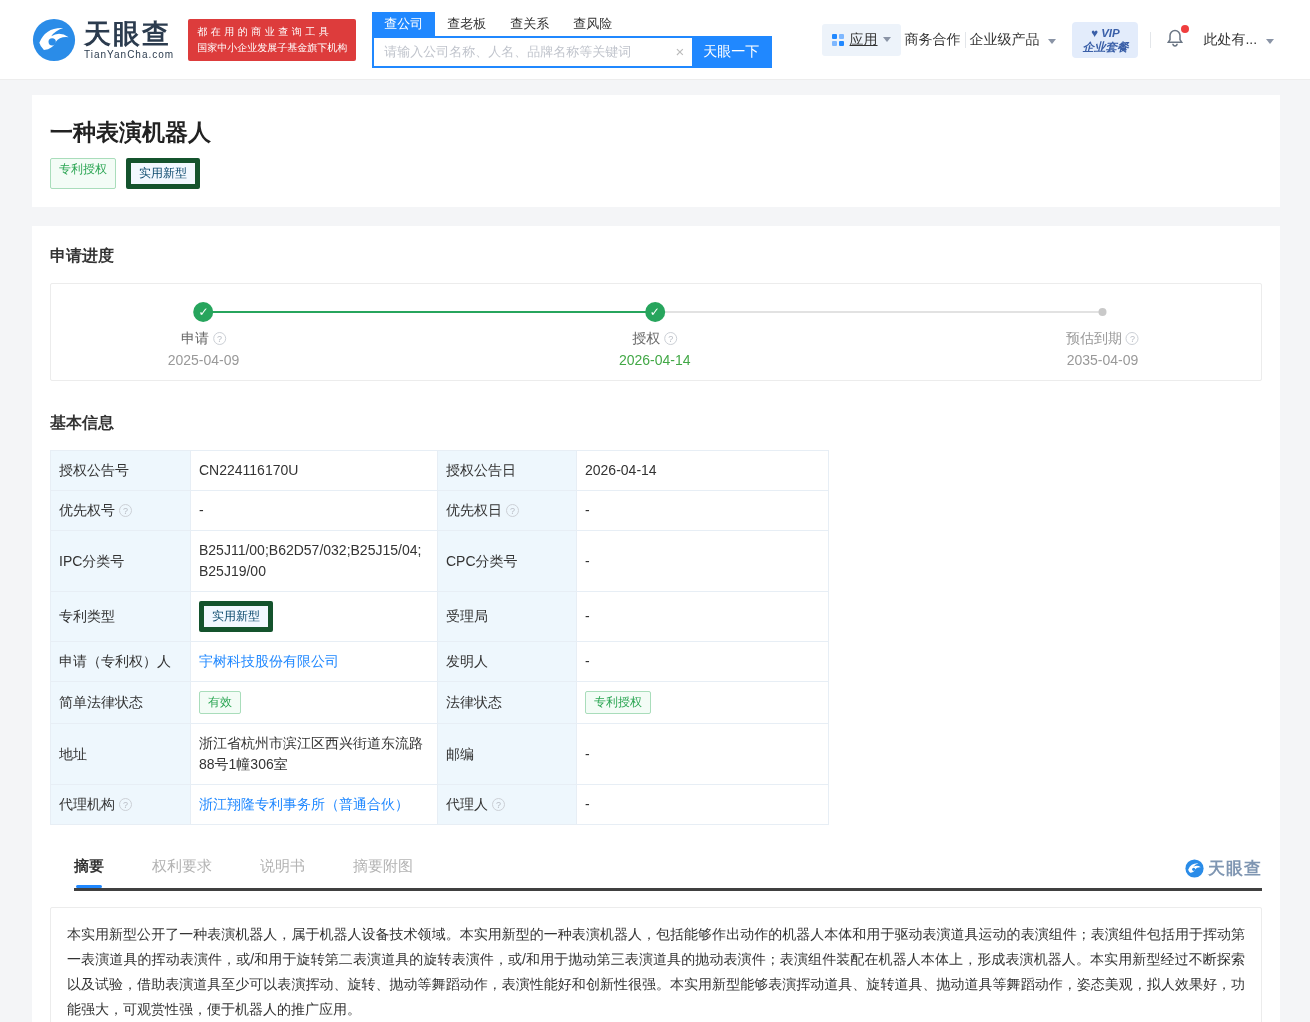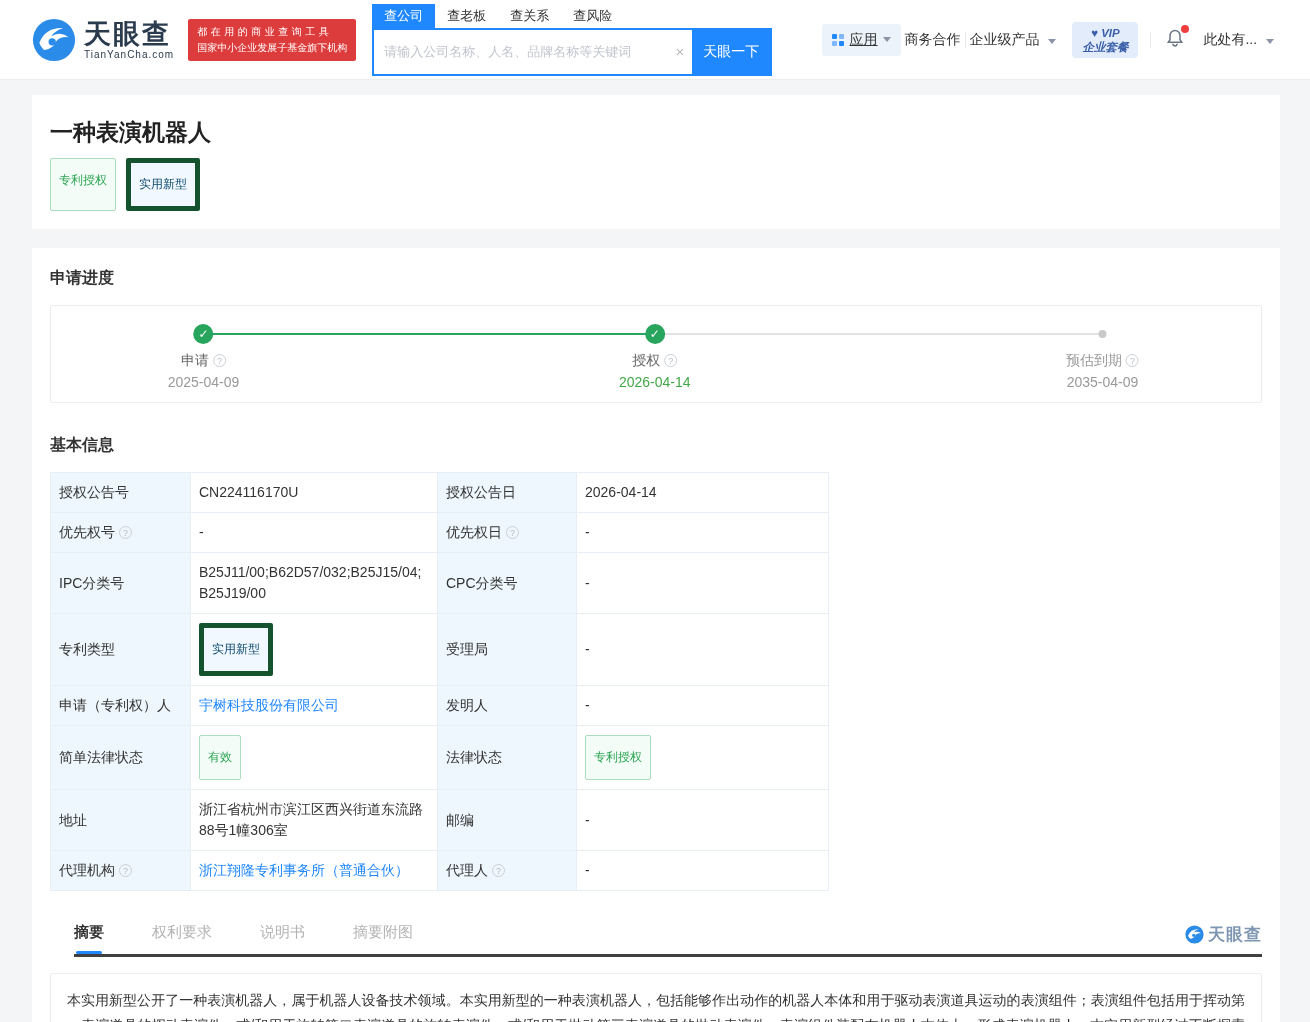--- a/index.html
+++ b/index.html
@@ -14,21 +14,21 @@
   .logo-text { margin-left:8px; }
   .logo-brand { font-size:27px; font-weight:bold; color:#2b3b4e; letter-spacing:2px; line-height:28px; }
   .logo-domain { font-size:10px; color:#2b3b4e; letter-spacing:1px; margin-top:1px; }
   .slogan { background:#dd3c3c; color:#fff; margin-left:14px; padding:5px 9px; border-radius:2px; }
   .slogan div { font-size:10px; line-height:16px; white-space:nowrap; }
   .slogan .l1 { letter-spacing:3.5px; }
   .search-block { margin-left:16px; width:400px; }
   .search-tabs { display:flex; font-size:13px; }
   .search-tab { padding:3px 12px; cursor:pointer; color:#333; }
   .search-tab.active { background:#2088ff; color:#fff; }
-  .search-bar { display:flex; border:2px solid #2088ff; height:48px; background:#fff; }
+  .search-bar { display:flex; border:2px solid #2088ff; height:32px; background:#fff; }
   .search-bar input { flex:1; border:none; outline:none; font-size:13px; padding:0 10px;
     font-family:inherit; color:#333; }
   .search-bar input::placeholder { color:#c0c4cc; }
   .clear-x { color:#bbb; font-size:15px; align-self:center; padding:0 8px; cursor:pointer; }
   .search-btn { background:#2088ff; color:#fff; border:none; font-size:14px; width:78px;
     cursor:pointer; font-family:inherit; }
   .nav { margin-left:auto; display:flex; align-items:center; }
   .apps-btn { display:flex; align-items:center; background:#edf3fa; border-radius:3px;
     padding:7px 10px; cursor:pointer;text-decoration:underline; }
   .grid-icon { display:inline-grid; grid-template-columns:5px 5px; grid-gap:2px; margin-right:6px; }
@@ -45,21 +45,21 @@
   .bell-wrap { position:relative; margin:0 14px; cursor:pointer; }
   .bell-dot { position:absolute; top:-3px; right:-4px; width:8px; height:8px; background:#f03e3e;
     border-radius:50%; }
 
   
   .main-wrap { padding:15px 30px 0 32px; }
   .card { background:#fff; width:1248px; }
   .title-card { padding:22px 18px 18px; margin-bottom:19px; }
   .patent-title { font-size:23px; font-weight:bold; color:#222; }
   .tag-row { margin-top:10px; display:flex; gap:10px; }
-  .tag { font-size:12px; padding:13px 8px; border-radius:2px; display:inline-block; line-height:17px; }
+  .tag { font-size:12px; padding:2px 8px; border-radius:2px; display:inline-block; line-height:17px; }
   .tag.green { color:#2ba553; background:#f3fcf6; border:1px solid #a9ddbb; }
   .tag.blue  { color:#0c4a6e; background:#f2f8ff; border:5px solid #14532d; }
 
   .main-card { padding:20px 18px 60px; }
   .sec-title { font-size:16px; font-weight:bold; color:#333; }
 
   
   .progress-box { border:1px solid #ececec; border-radius:2px; height:98px; position:relative;
     margin-top:16px; }
   .tl-line { position:absolute; top:27px; height:2px; }

